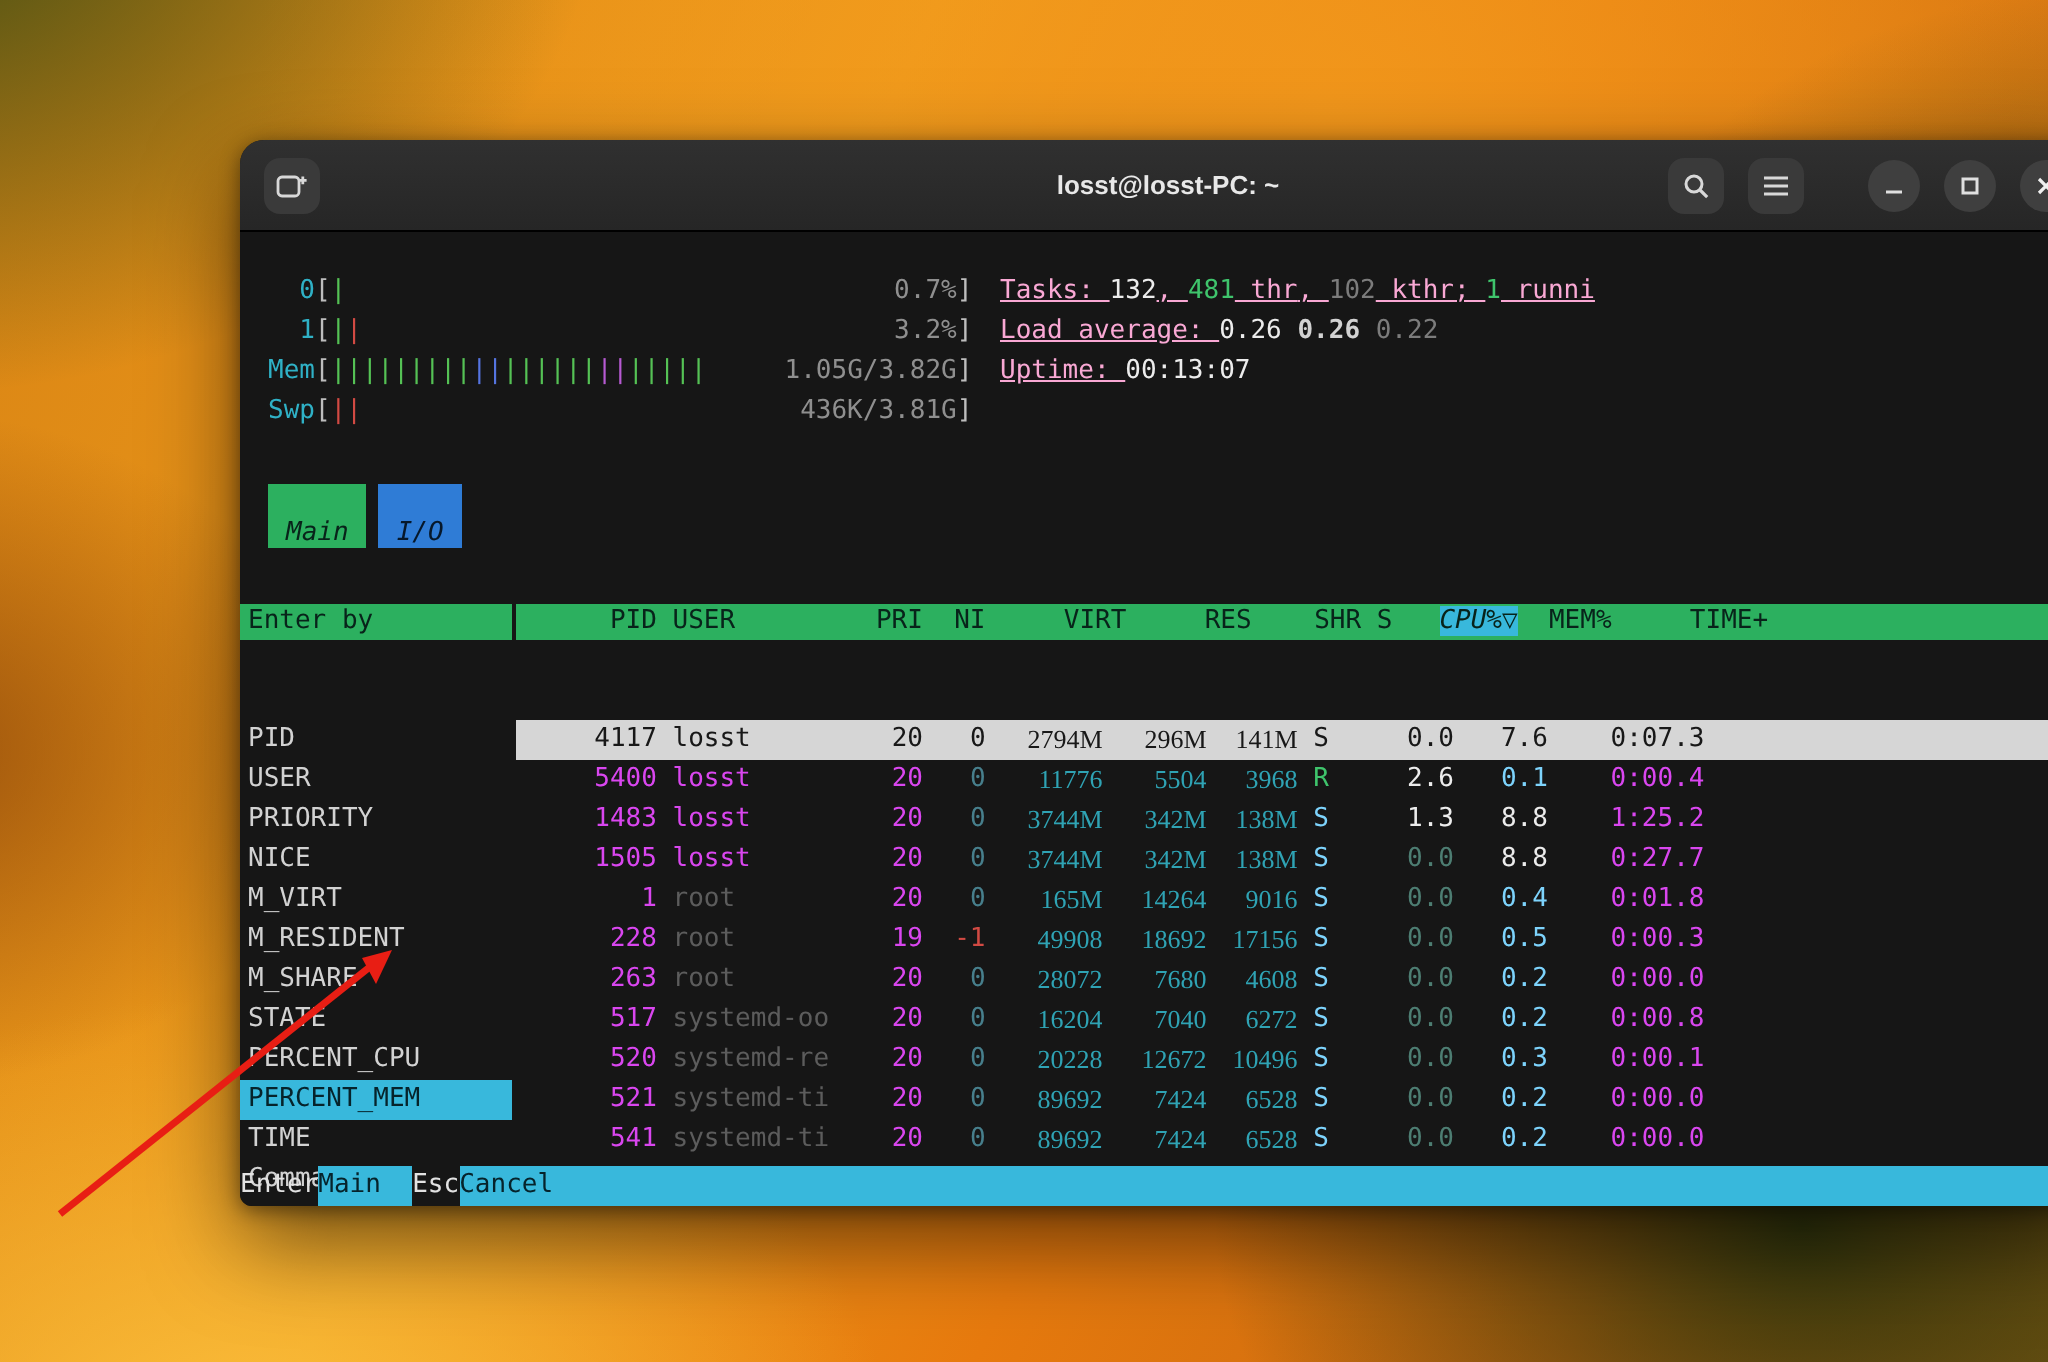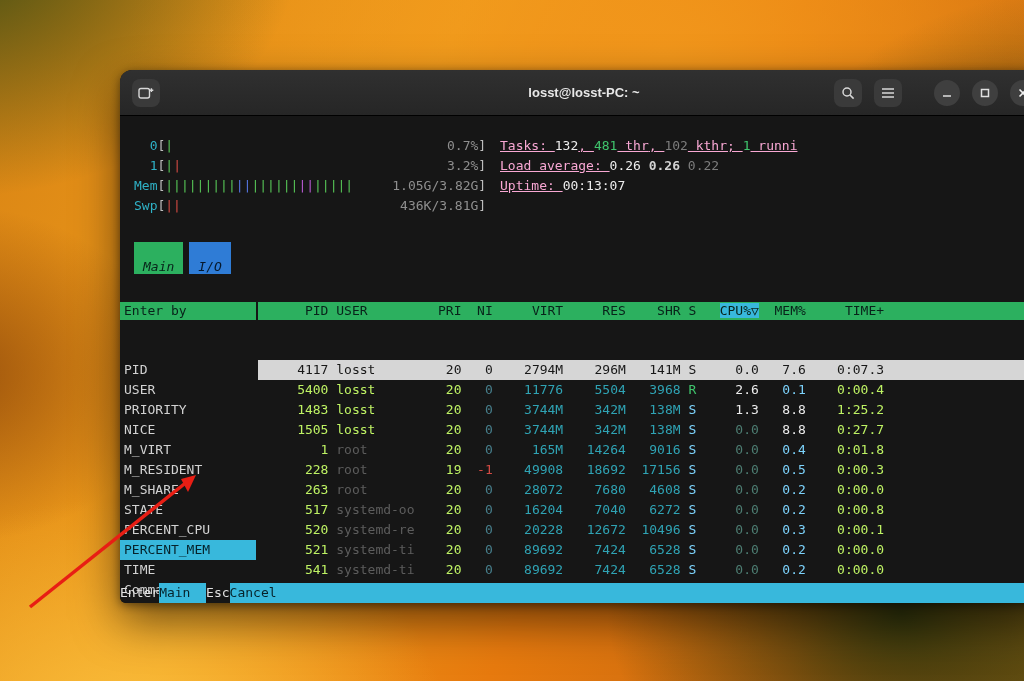--- a/index.html
+++ b/index.html
@@ -75,33 +75,33 @@
 
   
   .sortpanel{ position:absolute; top:146px; left:0; width:136px; }
   .sorttitle{ height:18px; line-height:18px; background:var(--header_green,#2cb05f); color:#08231a; padding-left:4px; }
   .sitem{ height:20px; line-height:20px; padding-left:4px; color:#d2d2d2; cursor:pointer; }
   .sitem.active{ background:var(--accent_cyan,#38b8dc); color:#06232b; }
 
   
   .ptable{ position:absolute; top:146px; left:138px; right:6px; }
   .thead{ display:flex; height:18px; line-height:18px; background:var(--header_green,#2cb05f); color:#08231a; }
-  .hl{ background:var(--accent_cyan,#38b8dc); }
+  .hl{ background:var(--accent_cyan,#38b8dc);font-style:italic; }
   .prow{ display:flex; height:20px; line-height:20px; cursor:default; }
   .prow.sel{ background:var(--selected_row,#d6d6d6); }
   .prow.sel .pcell{ color:#181818; font-weight:normal; }
   .pcell,.hcell{ display:inline-block; overflow:hidden; }
   .a-r{ text-align:right; } .a-l{ text-align:left; }
   .col0{width:9ch;} .col1{width:12ch;padding-left:1ch;} .col2{width:5ch;} .col3{width:4ch;}
   .col4{width:9ch;} .col5{width:8ch;} .col6{width:7ch;} .col7{width:3ch;padding-left:1ch;}
   .col8{width:7ch;} .col9{width:6ch;} .col10{width:10ch;}
-  .plain{ color:#bef264; }
+  .plain{ color:#d946ef; }
   .dimu{ color:#5c5c5c; }
   .dimt{ color:#477f8c; }
-  .teal{ color:#2fa3b4; }
+  .teal{ color:#2fa3b4;font-family:Liberation Serif, serif; }
   .dims{ color:#7dd3fc; }
   .dimg{ color:#4d7d72; }
   .grn{ color:#3fc46c; }
   .b{ color:#ececec; }
   .red{ color:#d24a43; }
 
   
   .fbar{ position:absolute; top:467px; left:0; right:6px; height:20px; line-height:20px; display:flex; }
   .fkey{ color:#e2e2e2; }
   .flabel{ background:var(--accent_cyan,#38b8dc); color:#06232b; white-space:pre; }

